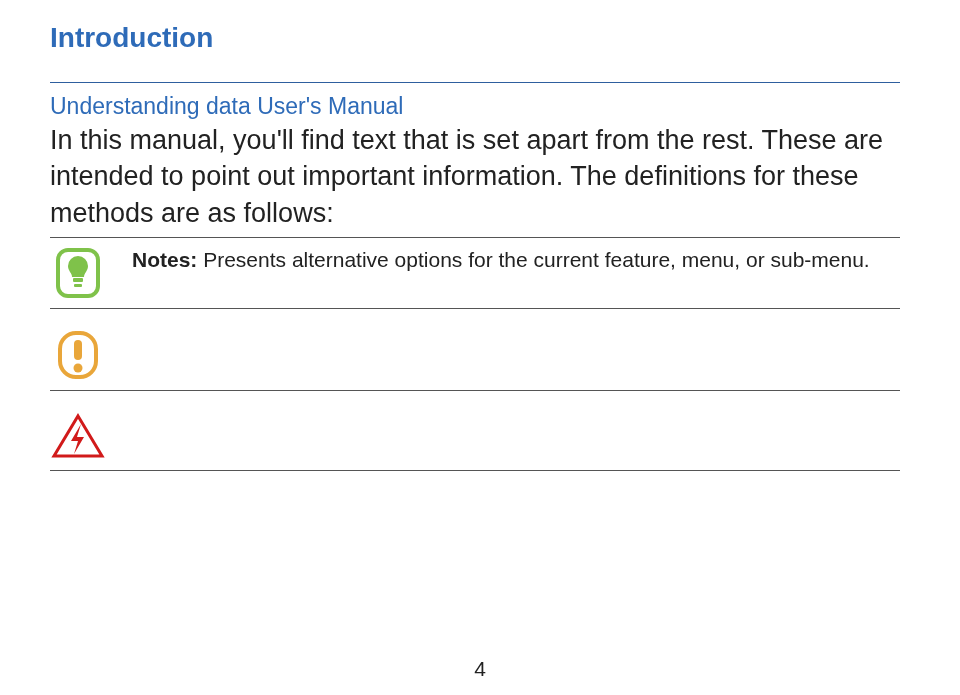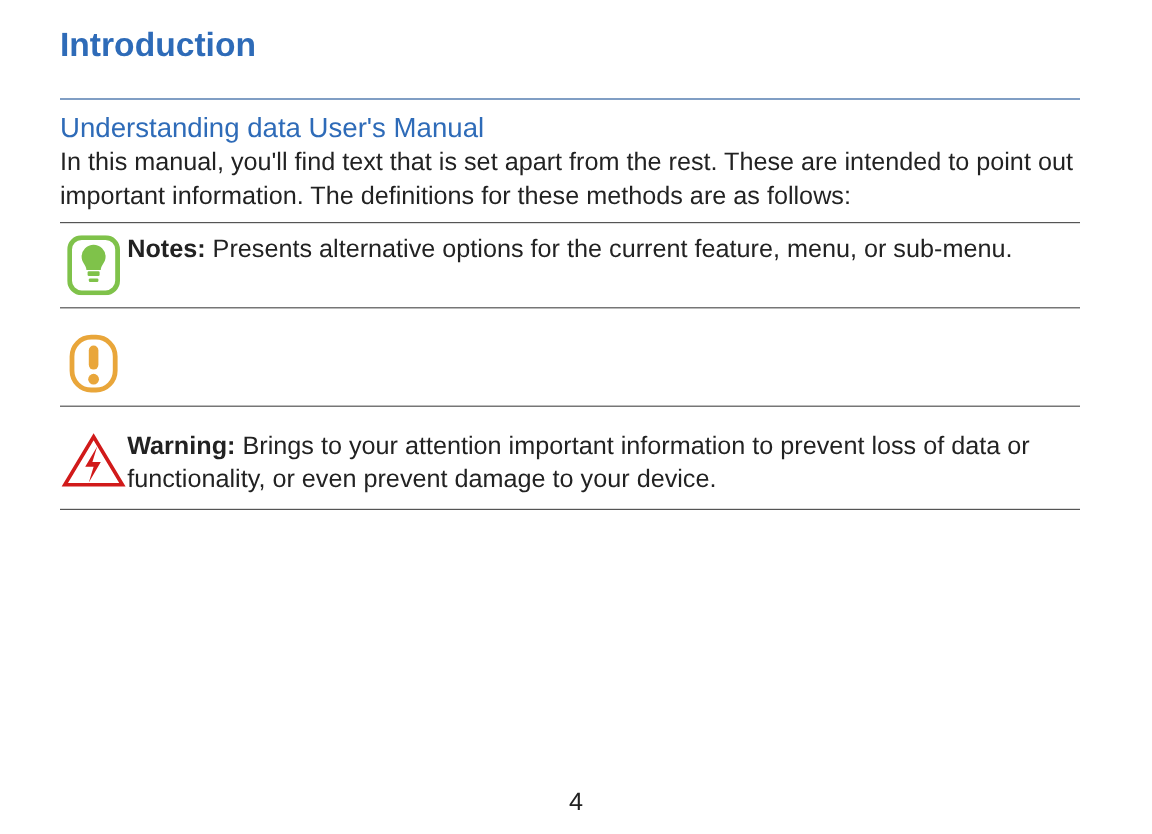--- a/index.html
+++ b/index.html
@@ -1,23 +1,23 @@
 <!DOCTYPE html>
 <html><head>
 <meta charset="utf-8">
 <style>
   * { box-sizing: border-box; margin: 0; padding: 0; }
   html, body { width: 960px; height: 695px; background: #fff; font-family: "Segoe UI", "Helvetica Neue", Arial, sans-serif; color: #2a2a2a; }
   .page { padding: 22px 60px 0 50px; position: relative; height: 100%; }
   .heading { color: #2e6bb8; font-size: 28px; font-weight: 700; margin-bottom: 28px; }
   .hr-heading { border: none; border-top: 1px solid #2e5f9e; margin-bottom: 10px; }
   .subheading { color: #2e6bb8; font-size: 23px; font-weight: 400; margin-bottom: 2px; }
-  .intro { font-size: 21px; line-height: 1.35; color: #222; margin-bottom: 6px; }
+  .intro { font-size: 27px; line-height: 1.35; color: #222; margin-bottom: 6px; }
   .rows { }
-  .row { display: flex; align-items: flex-start; border-bottom: 1px solid #555; padding: 19px 0 10px 0; }
+  .row { display: flex; align-items: flex-start; gap: 26px; border-bottom: 1px solid #555; padding: 19px 0 10px 0; }
   .row.first { border-top: 1px solid #555; padding-top: 8px; }
   .icon { width: 56px; min-width: 56px; display:flex; align-items:flex-start; justify-content:center; padding-top:2px; }
   .icon svg { display:block; }
   .txt { font-size: 21px; line-height: 1.35; color: #222; flex: 1; padding-right: 6px; }
   .txt .bold { font-weight: 700; }
   .page-num { position: absolute; bottom: 14px; left: 0; right: 0; text-align: center; font-size: 21px; color: #222; }
 </style>
 </head>
 <body>
 
@@ -55,21 +55,18 @@
       </div>
     </div>
 
     <div class="row">
       <div class="icon">
         <svg width="54" height="48" viewBox="0 0 54 48">
           <polygon points="27,4 51,44 3,44" fill="#ffffff" stroke="#d11a1a" stroke-width="3"></polygon>
           <path d="M30 12 l-10 17 h7 l-4 13 l10 -17 h-7 z" fill="#d11a1a"></path>
         </svg>
       </div>
-      <div class="txt">
-        <span class="bold">Warning:</span><span> Brings to your attention important information to prevent loss of data or functionality, or even prevent damage to your device.</span>
-      </div>
     </div>
 
   </div>
 
   <div class="page-num">4</div>
 </div>
 
 </body></html>

